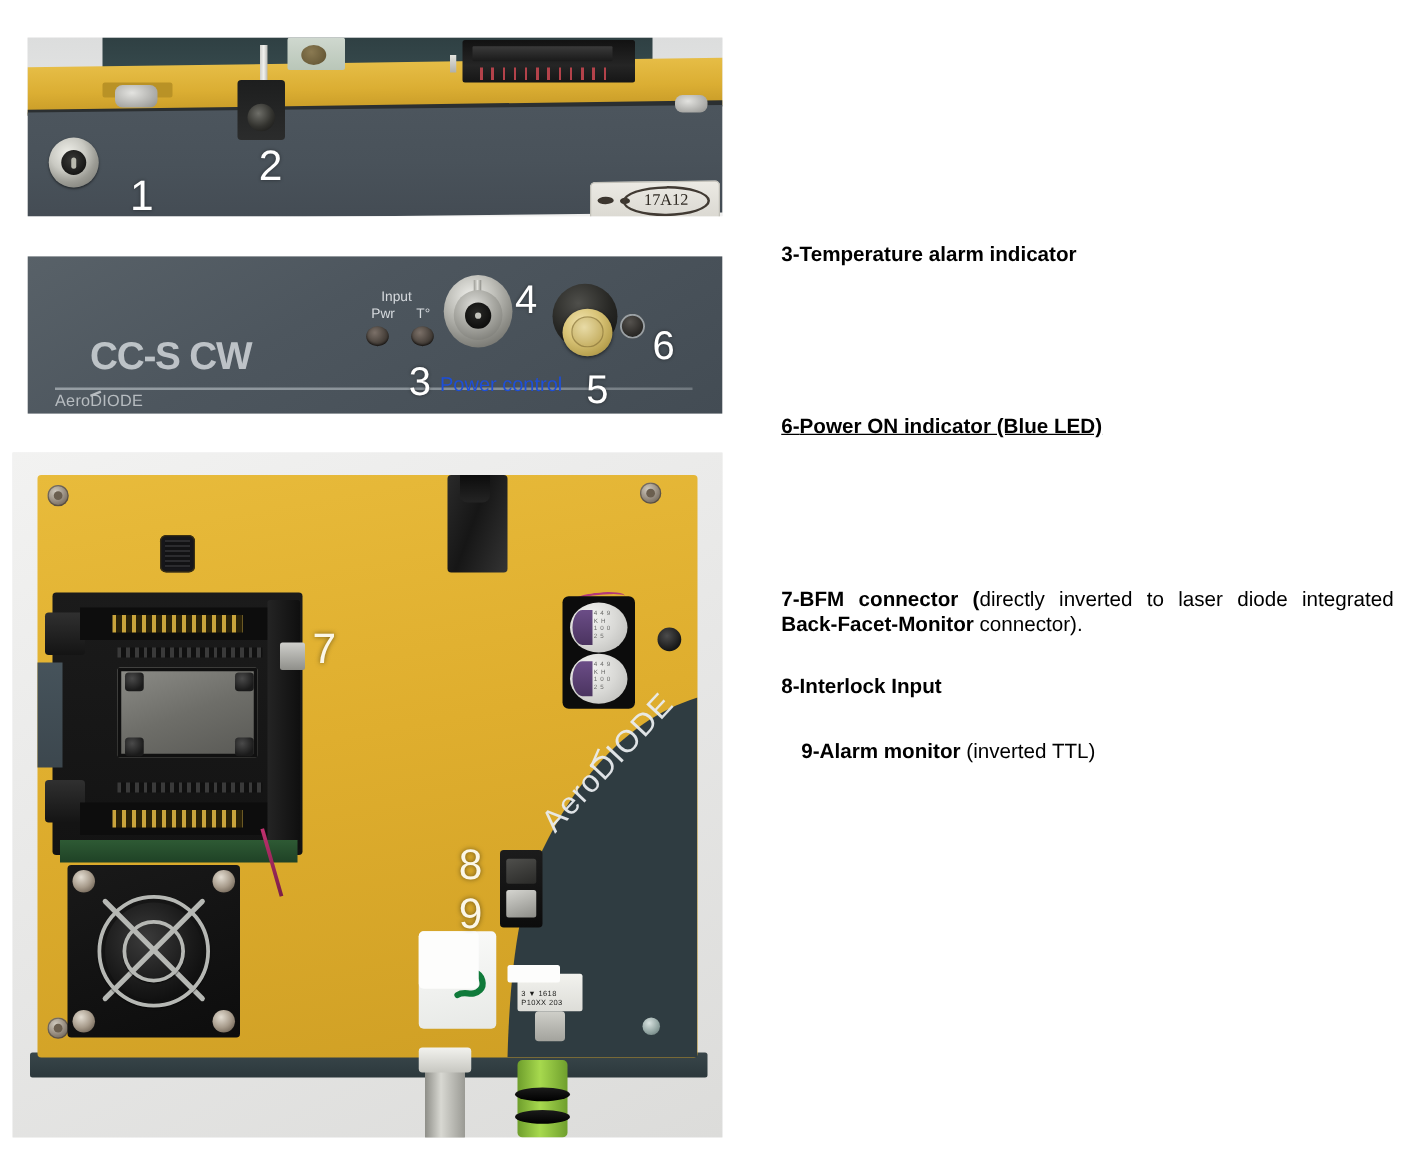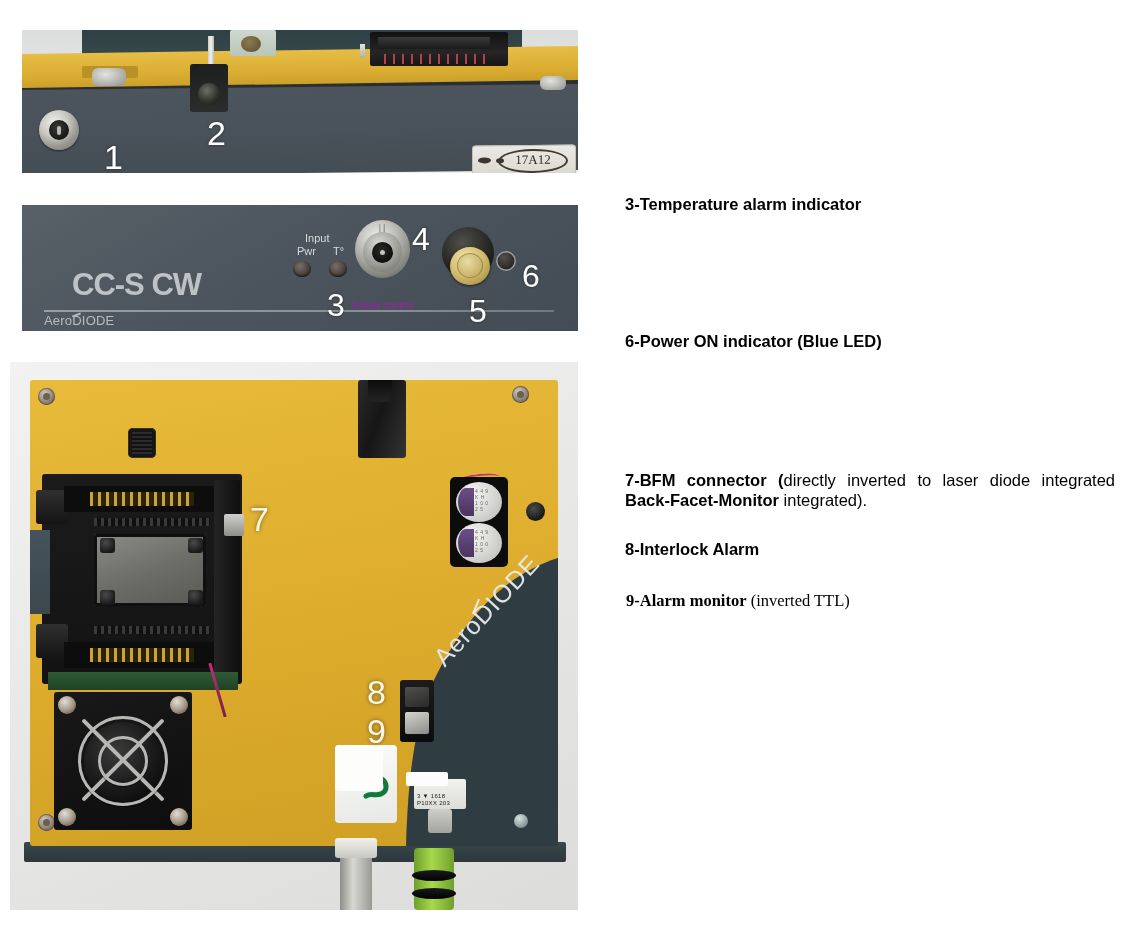--- a/index.html
+++ b/index.html
@@ -217,21 +217,21 @@
     border-radius:50%;
     background: radial-gradient(circle at 40% 35%, #e8dba6, #c7b165 70%);
     box-shadow: inset 0 0 0 1px rgba(120,100,45,.55);
   }
   #photo-front .blue-led {
     position:absolute; left:474px; top:46px; width:20px; height:20px; border-radius:50%;
     background: radial-gradient(circle at 40% 33%, #55524e 0%, #2e2c29 55%, #1a1917 100%);
     box-shadow: inset 0 0 0 1.5px #9aa0a4;
   }
   #photo-front .lbl-power-control {
-    position:absolute; left:330px; top:95px; font-size:10px; color:#a21caf;
+    position:absolute; left:330px; top:95px; font-size:16px; color:#1d4ed8;
   }
 
   
   #photo-bottom { left: 10px; top: 362px; width: 568px; height: 548px; }
   #photo-bottom .bg {
     position:absolute; inset:0;
     background: linear-gradient(155deg,#f2f2f1 0%, #e7e7e6 50%, #dcdcda 100%);
   }
   #photo-bottom .plate {
     position:absolute; left:20px; top:18px; width:528px; height:466px;
@@ -683,31 +683,31 @@
   <div id="notes">
 
 
 
     <div class="note" style="top:194px; left:0;">
       <b>3-</b><b>Temperature alarm indicator</b>
     </div>
 
 
 
-    <div class="note" style="top:331px; left:0;">
+    <div class="note" style="top:331px; left:0;text-decoration:underline;">
       <b>6-</b><b>Power ON indicator (Blue LED)</b>
     </div>
 
     <div class="note justified" style="top:470px; left:0;">
-      <b>7-</b><b>BFM connector (</b><span class="reg">directly inverted to laser diode integrated </span><b>Back-Facet-Monitor</b><span class="reg"> integrated).</span>
+      <b>7-</b><b>BFM connector (</b><span class="reg">directly inverted to laser diode integrated </span><b>Back-Facet-Monitor</b><span class="reg"> connector).</span>
     </div>
 
     <div class="note" style="top:539px; left:0;">
-      <b>8-</b><b>Interlock Alarm</b>
-    </div>
-
-    <div class="note" style="top:591px; left:1px;font-family:Liberation Serif, serif;">
+      <b>8-</b><b>Interlock Input</b>
+    </div>
+
+    <div class="note" style="top:591px; left:16px;">
       <b>9-</b><b>Alarm monitor</b><span class="reg"> (inverted TTL)</span>
     </div>
 
   </div>
 
 </div>
 
 </body></html>

